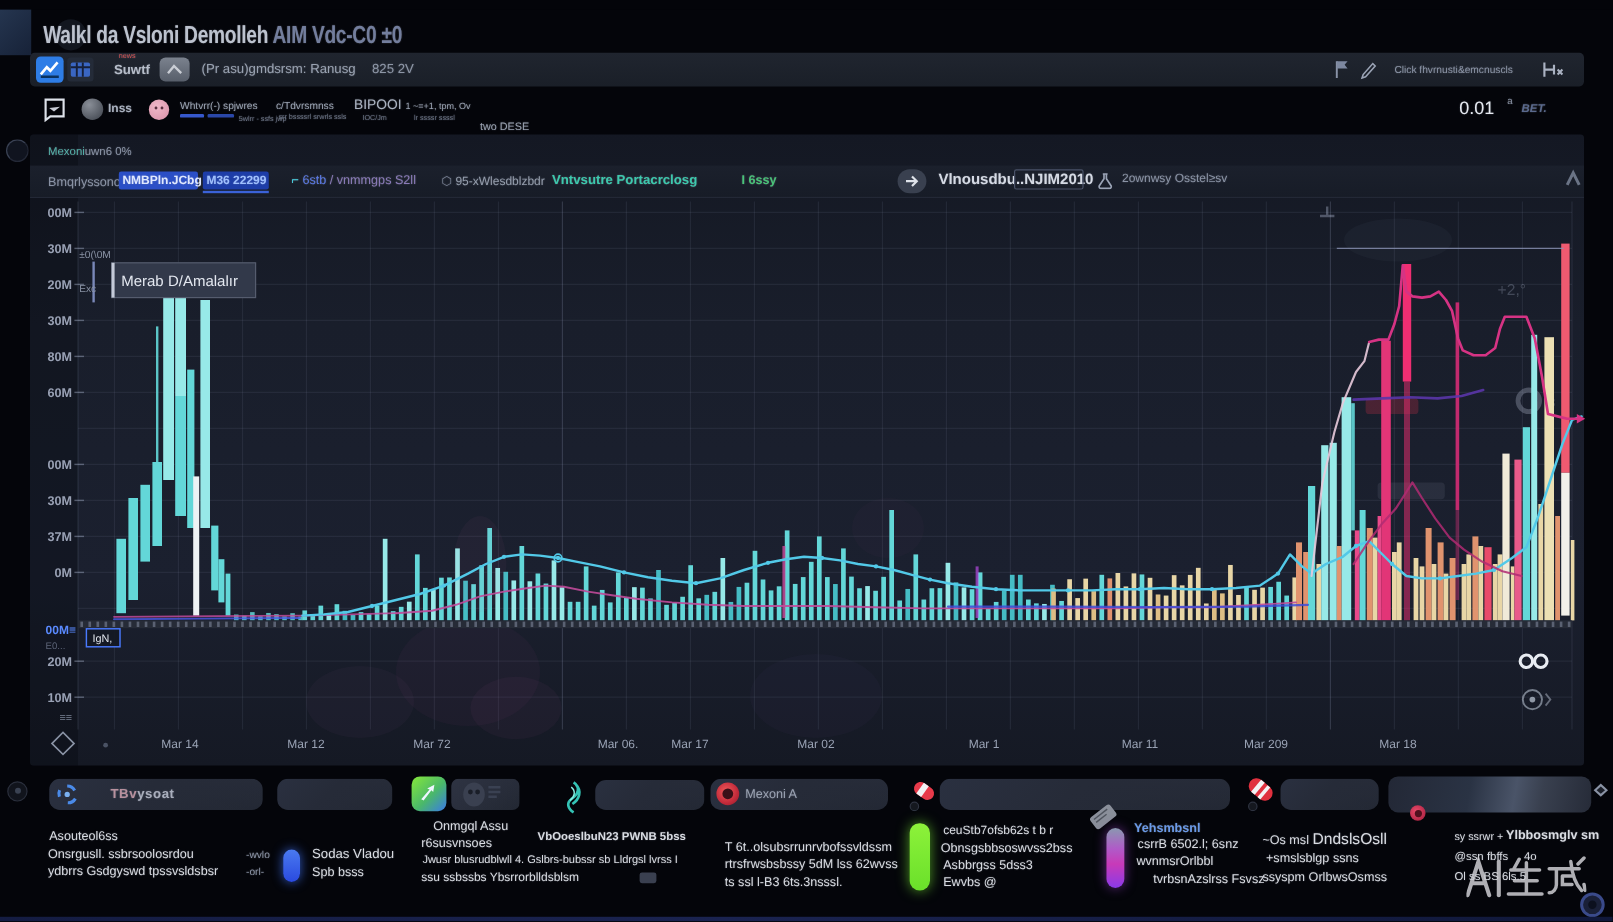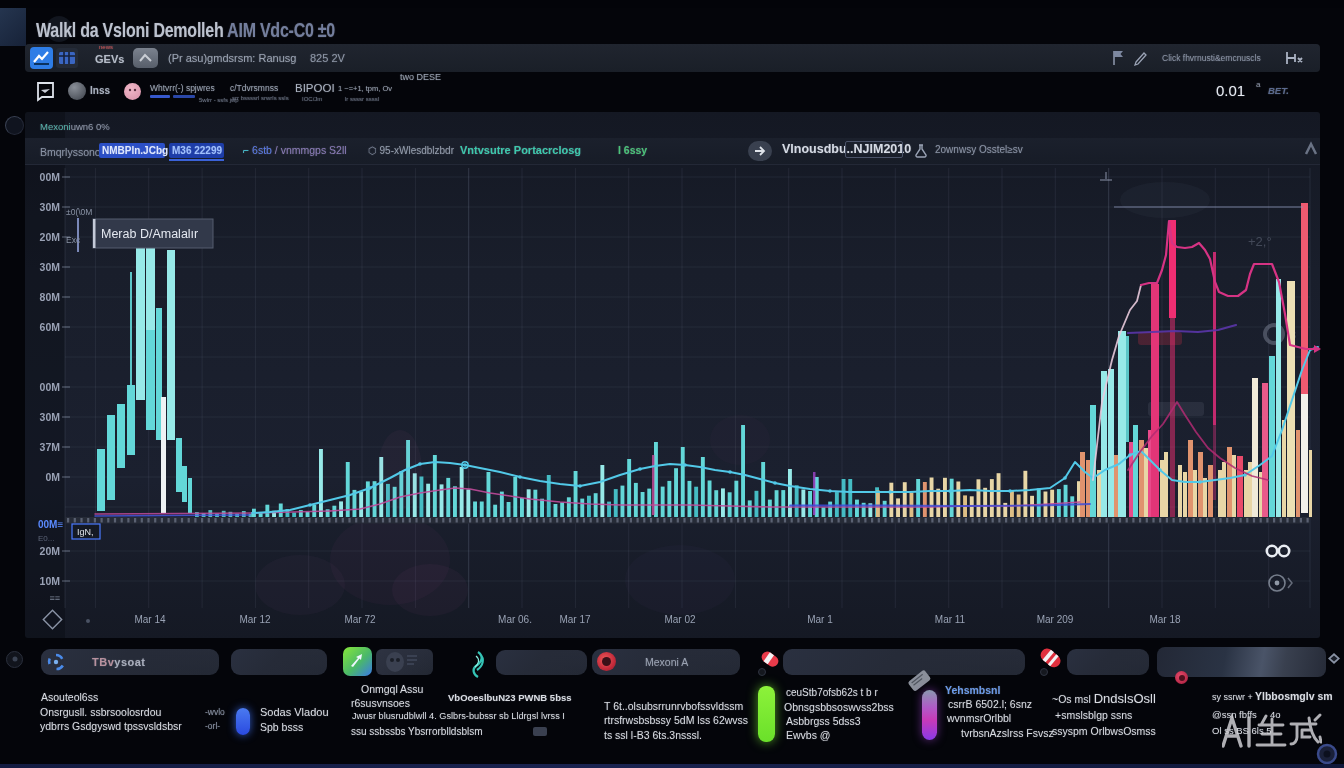--- a/index.html
+++ b/index.html
@@ -15,21 +15,21 @@
 <div class="t" style="left:36px;top:18px;font-size:20.5px;color:#bcc2ce;font-weight:700;letter-spacing:-.3px;transform:scaleX(.78);transform-origin:left top"><span style="color:#bcc2ce">Walkl da Vsloni Demolleh</span> <span style="color:#737e9d">AIM Vdc-C0 ±0</span></div>
 <div class="abs" style="left:25px;top:44px;width:1295px;height:28px;background:linear-gradient(180deg,#20252f,#1a1f28);border-radius:4px"></div>
 <div class="abs" style="left:30px;top:47px;width:23px;height:22px;background:#2e7de6;border-radius:4px"><svg width="23" height="22">
         <path d="M4 15 L9 9 L12 12 L18 5" stroke="#fff" stroke-width="2.2" fill="none"></path>
         <path d="M4 17 h15" stroke="#0a325f" stroke-width="2" fill="none"></path>
       </svg></div>
 <div class="abs" style="left:56px;top:48px;width:22px;height:20px;background:#242b38;border-radius:3px"><svg width="22" height="20">
         <rect x="3" y="4" width="16" height="12" rx="1.5" fill="#3a66c2"></rect>
         <path d="M3 8 h16 M8 4 v12 M13 4 v12" stroke="#16203a" stroke-width="1.6"></path>
       </svg></div>
-<div class="t" style="left:95px;top:53px;font-size:11px;color:#b6bdc9;font-weight:700;">GEVs</div>
+<div class="t" style="left:95px;top:53px;font-size:11px;color:#b6bdc9;font-weight:700;">Suwtf</div>
 <div class="t" style="left:99px;top:44px;font-size:6px;color:#d25050;font-weight:400;">news</div>
 <div class="abs" style="left:133px;top:48px;width:25px;height:20px;background:linear-gradient(180deg,#7b828e,#575e6a);border-radius:5px"><svg width="25" height="20">
         <path d="M7 13 L12 7 L18 13" stroke="#c9cdd4" stroke-width="2" fill="none"></path>
       </svg></div>
 <div class="t" style="left:168px;top:52px;font-size:11px;color:#99a2b1;font-weight:400;">(Pr asu)gmdsrsm: Ranusg</div>
 <div class="t" style="left:310px;top:52px;font-size:11px;color:#8d96a6;font-weight:400;">825 2V</div>
 <svg class="abs" style="left:1110px;top:48px" width="40" height="20">
       <path d="M4 3 v14" stroke="#8a93a8" stroke-width="1.6"></path>
       <path d="M4 3 h9 l-2.5 3 2.5 3 h-9z" fill="#7d88a0"></path>
       <path d="M26 14 l8-9 2 2 -8 9 -3 1z" fill="none" stroke="#9aa3b5" stroke-width="1.3"></path>
@@ -51,21 +51,21 @@
 <div class="t" style="left:150px;top:83px;font-size:8.5px;color:#9aa3b2;font-weight:400;">Whtvrr(-) spjwres</div>
 <div class="abs" style="left:150px;top:95px;width:20px;height:3px;background:#3658cc;border-radius:1px"></div>
 <div class="abs" style="left:173px;top:95px;width:22px;height:3px;background:#2a47a8;border-radius:1px"></div>
 <div class="t" style="left:199px;top:97px;font-size:6px;color:#6a7385;font-weight:400;">5wlrr - ssfs jwp</div>
 <div class="t" style="left:230px;top:83px;font-size:8.5px;color:#9aa3b2;font-weight:400;">c/Tdvrsmnss</div>
 <div class="t" style="left:232px;top:95px;font-size:6px;color:#6a7385;font-weight:400;">srr bssssrl  srwrls ssls</div>
 <div class="t" style="left:295px;top:82px;font-size:11.5px;color:#aab2c0;font-weight:400;">BIPOOI</div>
 <div class="t" style="left:302px;top:96px;font-size:6px;color:#6a7385;font-weight:400;">IOC/Jm</div>
 <div class="t" style="left:338px;top:84px;font-size:7.5px;color:#9aa3b2;font-weight:400;">1 ~=+1, tpm, Ov</div>
 <div class="t" style="left:345px;top:96px;font-size:6px;color:#6a7385;font-weight:400;">lr ssssr ssssl</div>
-<div class="t" style="left:400px;top:72px;font-size:9px;color:#9aa3b2;font-weight:400;">two DESE</div>
+<div class="t" style="left:400px;top:100px;font-size:9px;color:#9aa3b2;font-weight:400;">two DESE</div>
 <div class="t" style="left:1216px;top:82px;font-size:15px;color:#e6eaf1;font-weight:500;">0.01</div>
 <div class="t" style="left:1256px;top:80px;font-size:8px;color:#8a93a5;font-weight:400;">a</div>
 <div class="t" style="left:1268px;top:85px;font-size:9.5px;color:#5a6a8e;font-weight:700;font-style:italic">BET.</div>
 <div class="abs" style="left:25px;top:112px;width:1295px;height:526px;background:linear-gradient(180deg,#141823 0%,#191e2b 30%,#1b202f 70%,#151924 100%);border-radius:3px"></div>
 <div class="abs" style="left:25px;top:112px;width:40px;height:526px;background:rgba(6,8,13,.35)"></div>
 <div class="t" style="left:40px;top:121px;font-size:9.5px;color:#8a93a5;font-weight:400;"><span style="color:#53b0a8">Mexoni</span><span style="color:#8a93a5">uwn6 0%</span></div>
 <div class="abs" style="left:5px;top:116px;width:19px;height:19px;border-radius:50%;background:#10141f;border:1.5px solid #2e3544;border-color:#3a4254 #232836 #232836 #3a4254"></div>
 <div class="abs" style="left:25px;top:138px;width:1295px;height:27px;background:linear-gradient(180deg,#1b202c,#171c27);border-bottom:1px solid #232836"></div>
 <div class="t" style="left:40px;top:146px;font-size:10.5px;color:#8a93a5;font-weight:400;">Bmqrlyssono</div>
 <div class="abs" style="left:99px;top:143px;width:66px;height:15px;background:#2b4fc6;border-radius:2px"></div>
@@ -633,21 +633,21 @@
     </svg>
 <svg class="abs" style="left:466px;top:650px" width="24" height="30">
       <path d="M12 2 C18 6 16 12 10 16 C6 19 7 24 12 27 M14 4 C19 9 17 16 11 20" stroke="#3ad8c8" stroke-width="2.2" fill="none" opacity=".9"></path>
       <path d="M10 6 C14 9 13 14 9 17" stroke="#8aefe2" stroke-width="1.2" fill="none"></path>
     </svg>
 <div class="abs" style="left:496px;top:650px;width:91px;height:25px;background:linear-gradient(135deg,#2a3040 0%,#262b38 45%,#23283340 100%),linear-gradient(180deg,#282d3b,#232834);border-radius:9px"></div>
 <div class="abs" style="left:592px;top:649px;width:148px;height:26px;background:linear-gradient(135deg,#2a3040 0%,#262b38 45%,#23283340 100%),linear-gradient(180deg,#282d3b,#232834);border-radius:9px"></div>
 <div class="abs" style="left:597px;top:652px;width:19px;height:19px;border-radius:50%;background:radial-gradient(circle at 42% 40%,#f05a5a 0%,#c22a3a 60%,#8a1a2a 100%)">
       <div style="position:absolute;left:5px;top:5px;width:9px;height:9px;border-radius:50%;background:#3a1018"></div>
     </div>
-<div class="t" style="left:621px;top:656px;font-size:10.5px;color:#9aa2b2;font-weight:400;margin-left:24px;">Mexoni A</div>
+<div class="t" style="left:621px;top:656px;font-size:10.5px;color:#9aa2b2;font-weight:400;">Mexoni A</div>
 <svg class="abs" style="left:755px;top:648px" width="26" height="28">
       <g transform="rotate(35 13 14)">
         <rect x="4" y="5" width="18" height="11" rx="5.5" fill="#e83a4a"></rect>
         <rect x="9" y="5" width="5" height="11" fill="#f2f2f4"></rect>
       </g>
       <circle cx="7" cy="24" r="3.5" fill="#15181f" stroke="#2e3340" stroke-width="1"></circle>
     </svg>
 <div class="abs" style="left:783px;top:649px;width:242px;height:26px;background:linear-gradient(135deg,#2a3040 0%,#262b38 45%,#23283340 100%),linear-gradient(180deg,#282d3b,#232834);border-radius:9px"></div>
 <svg class="abs" style="left:1036px;top:646px" width="30" height="30">
       <g transform="rotate(40 15 13)">

